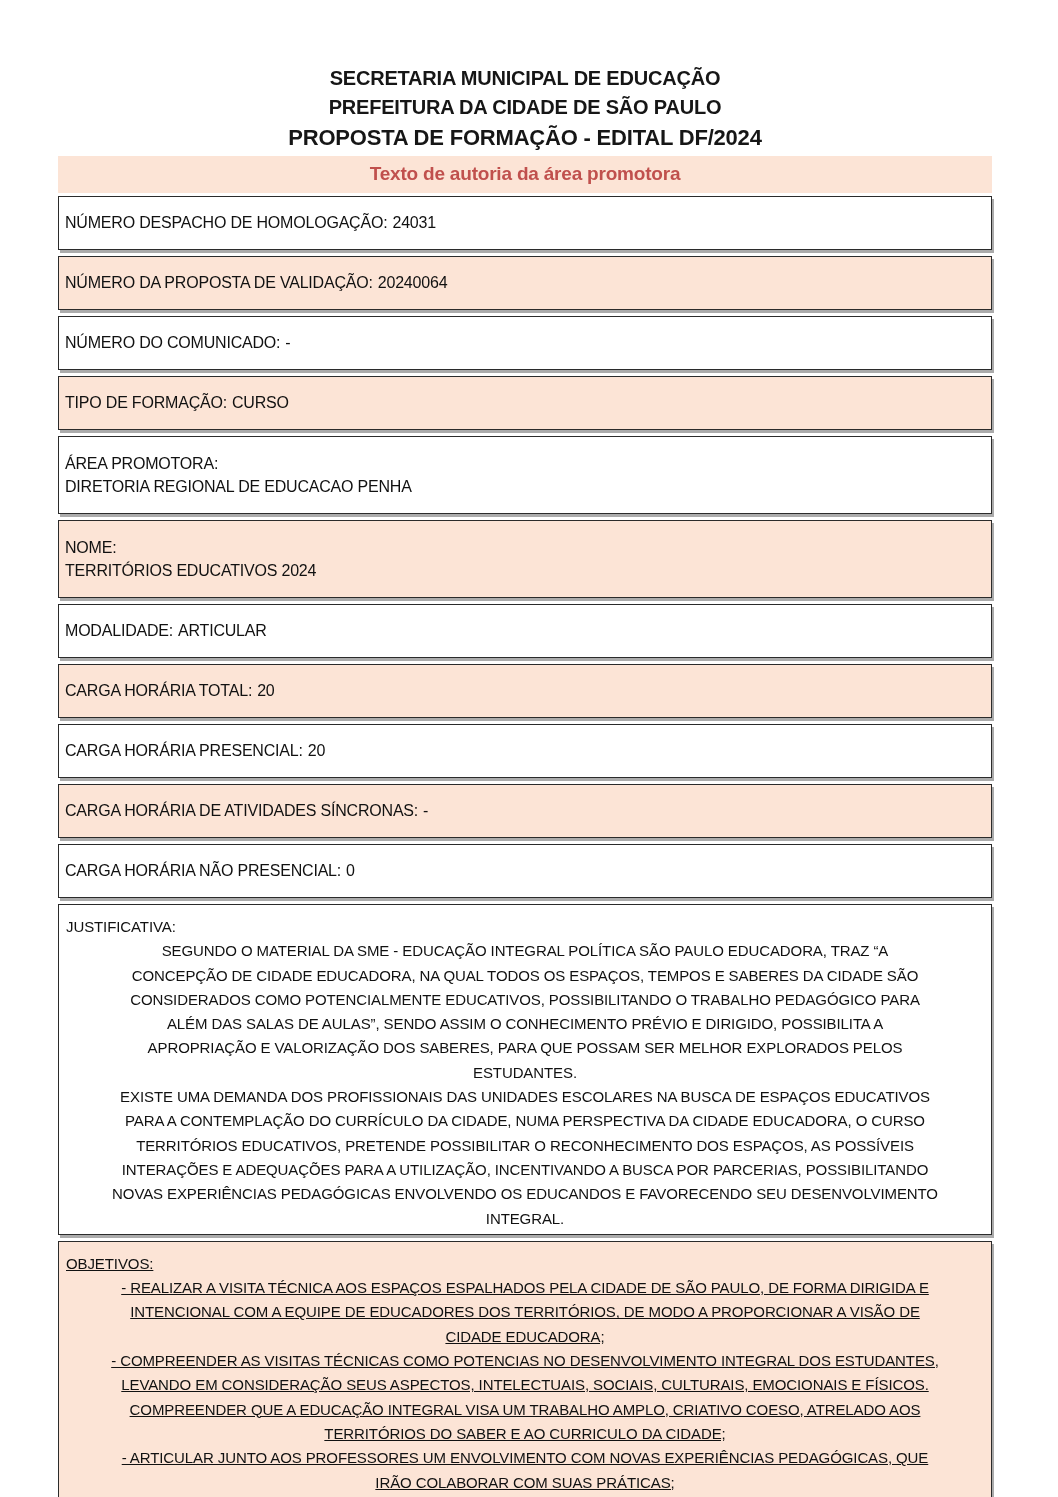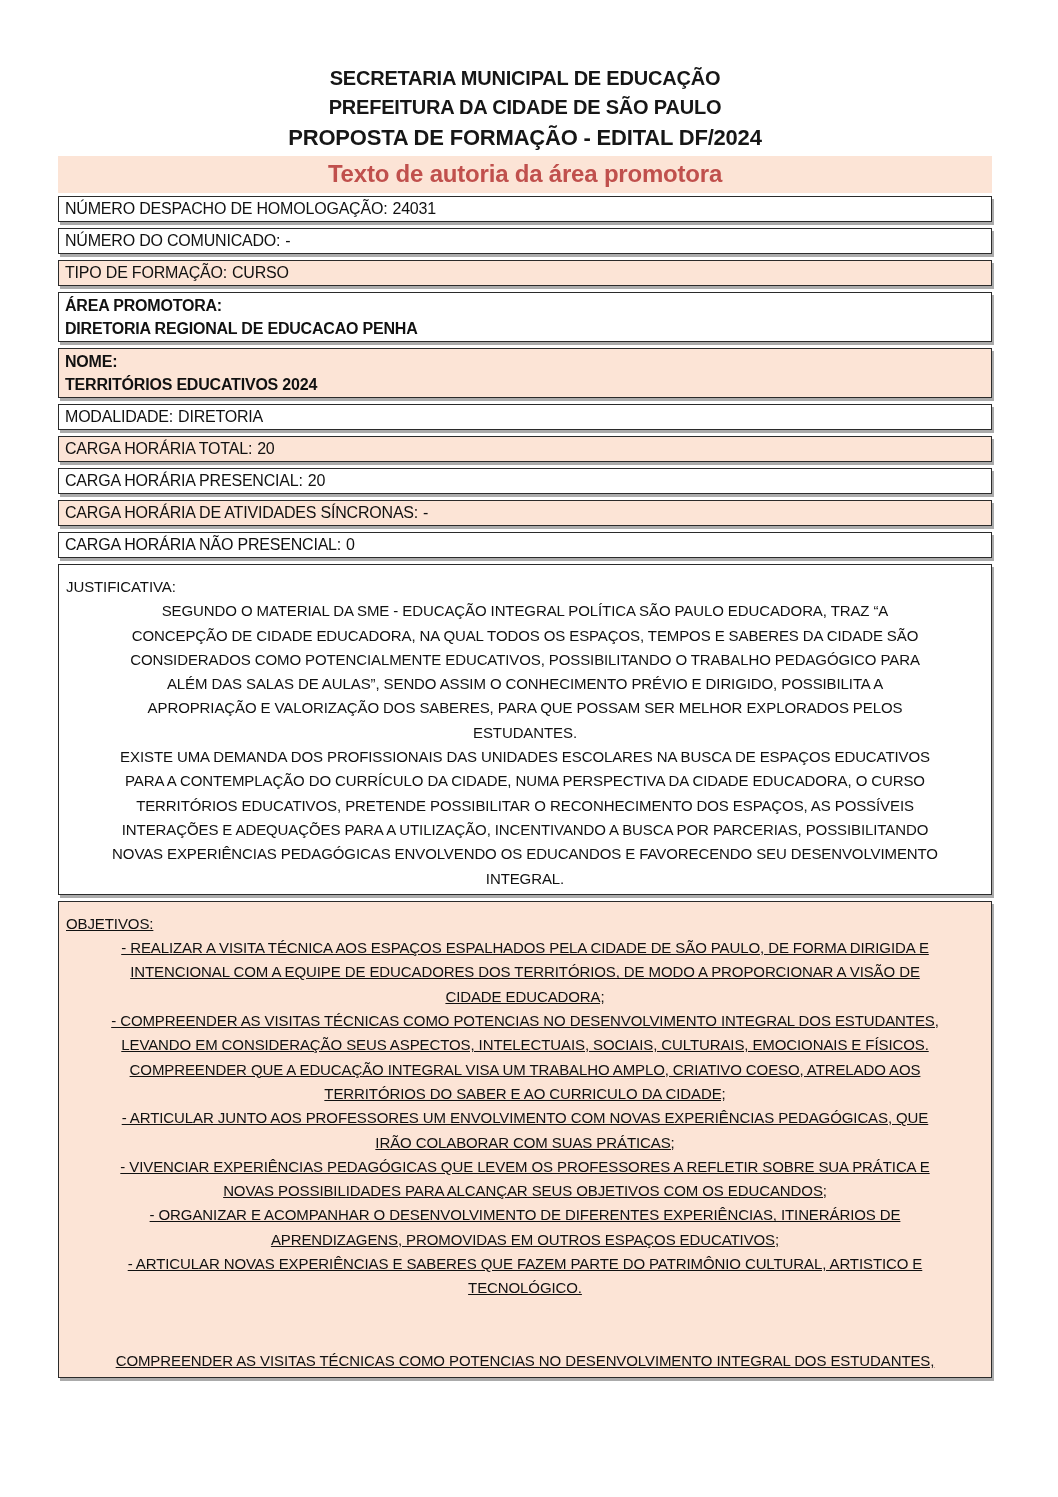--- a/index.html
+++ b/index.html
@@ -15,39 +15,39 @@
 
   
   .doc-header { padding-top:64px; width:934px; margin-left:58px; text-align:center; }
   .h-line { font-weight:700; font-size:20px; line-height:29px; letter-spacing:-0.2px; color:#161616; }
   .h-line.big { font-size:22px; line-height:31px; }
 
   
   .banner {
     margin:3px 0 0 58px; width:934px;
     background:var(--shade); color:var(--banner);
-    font-weight:700; font-size:24px; line-height:28px;
+    font-weight:700; font-size:19px; line-height:28px;
     text-align:center; padding:4px 0 5px;
     letter-spacing:-0.2px;
   }
 
   
   .rows { width:934px; margin:3px 0 0 58px; }
   .row {
     border:1px solid var(--border);
     box-shadow:2px 3px 0 var(--shadow);
     background:#ffffff;
-    padding:1px 6px;
+    padding:15px 6px;
     margin-bottom:6px;
     font-size:16px; line-height:22px;
     letter-spacing:-0.2px;
     color:#111;
   }
   .row.shaded { background:var(--shade); }
-  .row.stacked { line-height:23px; font-weight:700; }
+  .row.stacked { line-height:23px; font-weight:400; }
   .row .val { margin-left:5px; }
 
   
   .block {
     border:1px solid var(--border);
     box-shadow:2px 3px 0 var(--shadow);
     background:#ffffff;
     padding:10px 7px 3px;
     margin-bottom:6px;
     font-size:15px; line-height:24.3px;
@@ -69,41 +69,44 @@
   </div>
 
   <div class="banner">Texto de autoria da área promotora</div>
 
   <div class="rows">
 
     <div class="row">
       <span class="lbl">NÚMERO DESPACHO DE HOMOLOGAÇÃO:</span><span class="val">24031</span>
     </div>
 
+    <div class="row shaded">
+      <span class="lbl">NÚMERO DA PROPOSTA DE VALIDAÇÃO:</span><span class="val">20240064</span>
+    </div>
 
     <div class="row">
       <span class="lbl">NÚMERO DO COMUNICADO:</span><span class="val">-</span>
     </div>
 
     <div class="row shaded">
       <span class="lbl">TIPO DE FORMAÇÃO:</span><span class="val">CURSO</span>
     </div>
 
     <div class="row stacked">
       <div class="lbl">ÁREA PROMOTORA:</div>
       <div class="valline">DIRETORIA REGIONAL DE EDUCACAO PENHA</div>
     </div>
 
     <div class="row stacked shaded">
       <div class="lbl">NOME:</div>
       <div class="valline">TERRITÓRIOS EDUCATIVOS 2024</div>
     </div>
 
     <div class="row">
-      <span class="lbl">MODALIDADE:</span><span class="val">DIRETORIA</span>
+      <span class="lbl">MODALIDADE:</span><span class="val">ARTICULAR</span>
     </div>
 
     <div class="row shaded">
       <span class="lbl">CARGA HORÁRIA TOTAL:</span><span class="val">20</span>
     </div>
 
     <div class="row">
       <span class="lbl">CARGA HORÁRIA PRESENCIAL:</span><span class="val">20</span>
     </div>
 

